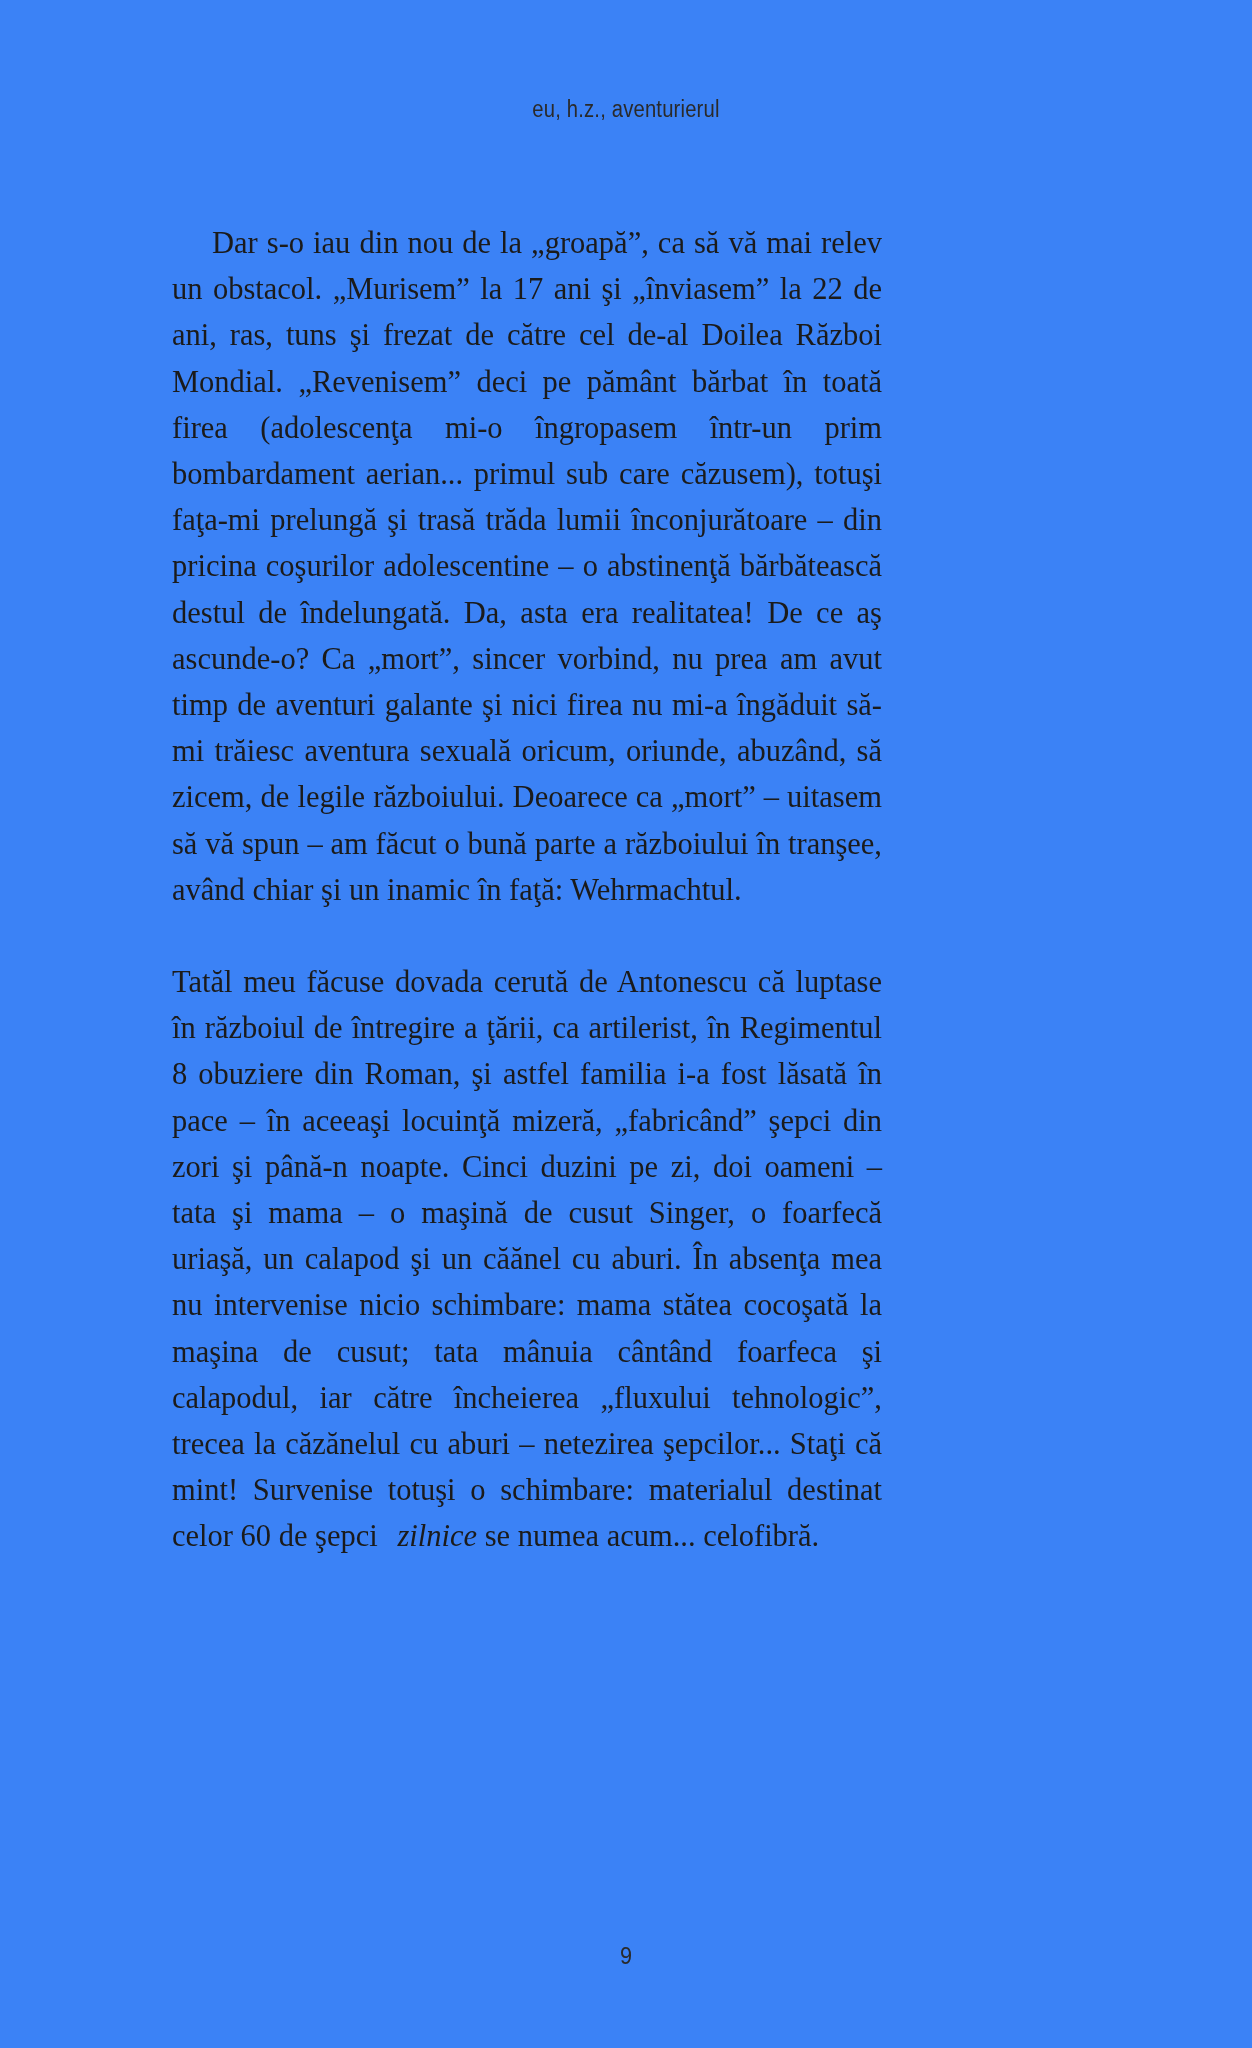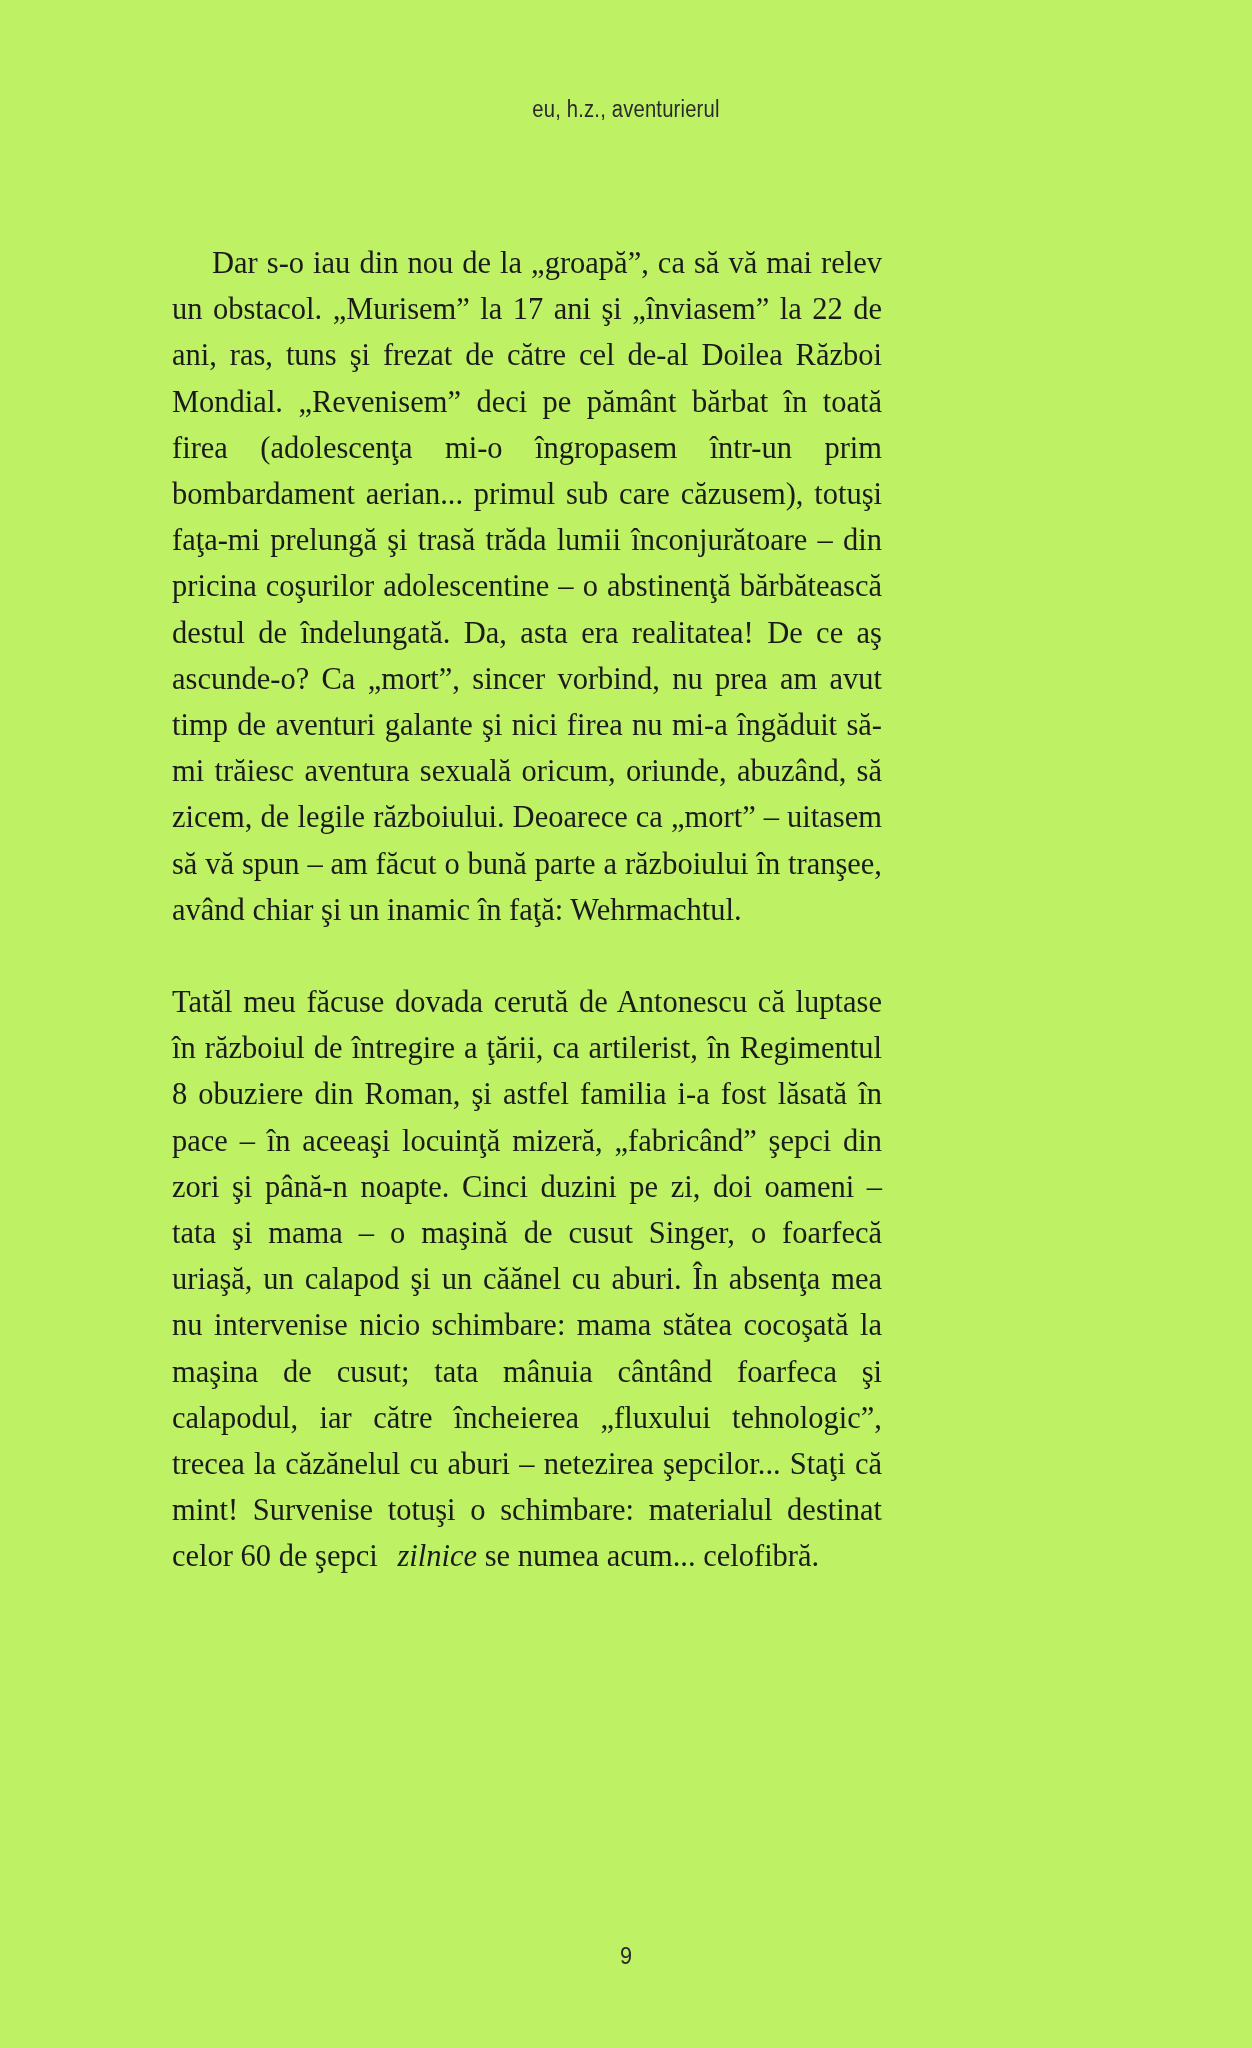--- a/index.html
+++ b/index.html
@@ -12,41 +12,41 @@
     height: 2048px;
     position: relative;
     font-family: "Liberation Serif", "DejaVu Serif", serif;
     color: #1a1a1a;
     overflow: hidden;
   }
 
   .page {
     position: absolute;
     inset: 0;
-    background: #bef264;
+    background: #3b82f6;
   }
 
   
   .running-head {
     position: absolute;
     top: 96px;
     left: 0;
     width: 100%;
     text-align: center;
     font-family: "Liberation Sans", "DejaVu Sans", sans-serif;
     font-size: 23px;
     letter-spacing: 0.2px;
     color: #2a2a2a;
     transform: scaleX(0.88);
   }
 
   
   .textblock {
     position: absolute;
-    top: 240px;
+    top: 220px;
     left: 172px;
     width: 710px;
   }
 
   p.body {
     margin: 0;
     font-size: 30.5px;
     line-height: 46.2px;
     text-align: justify;
     text-justify: inter-word;

